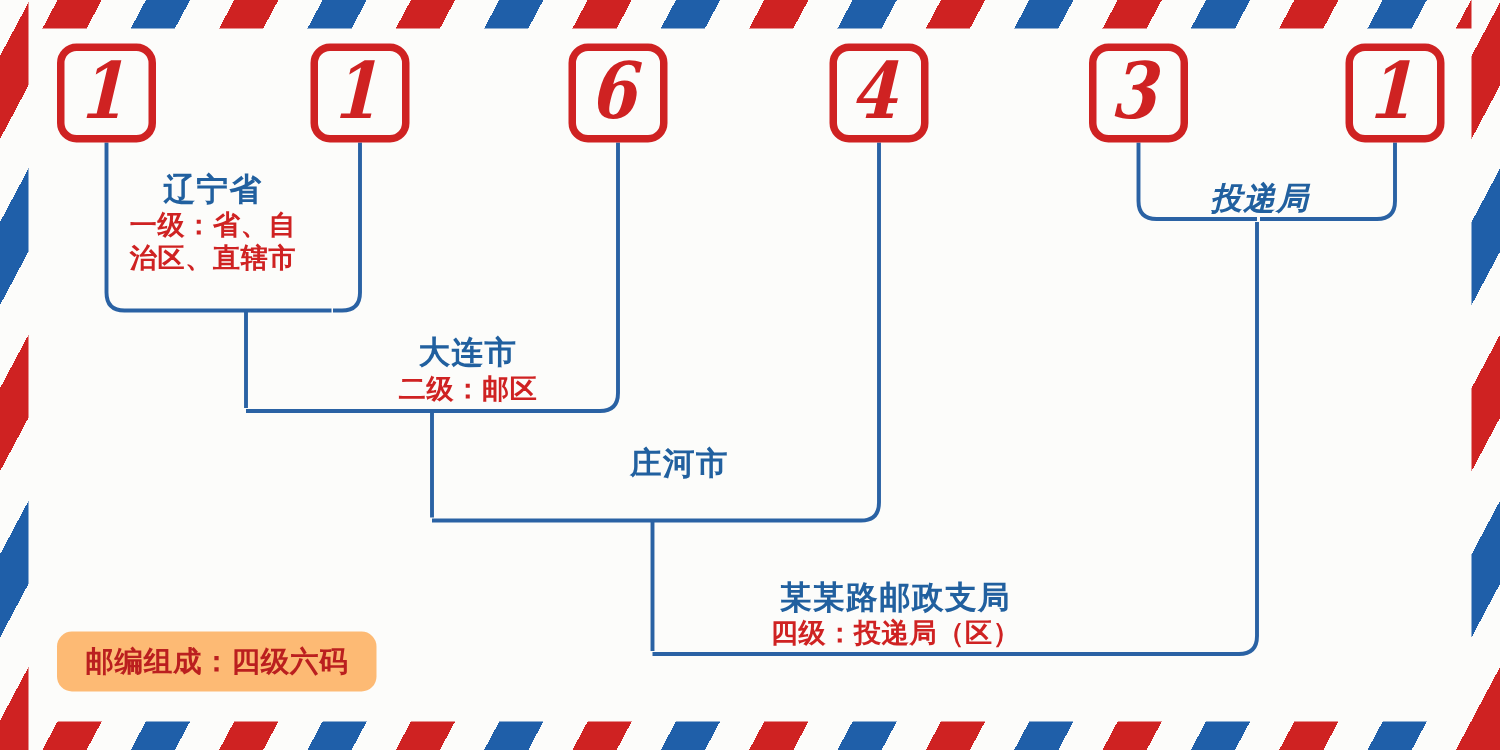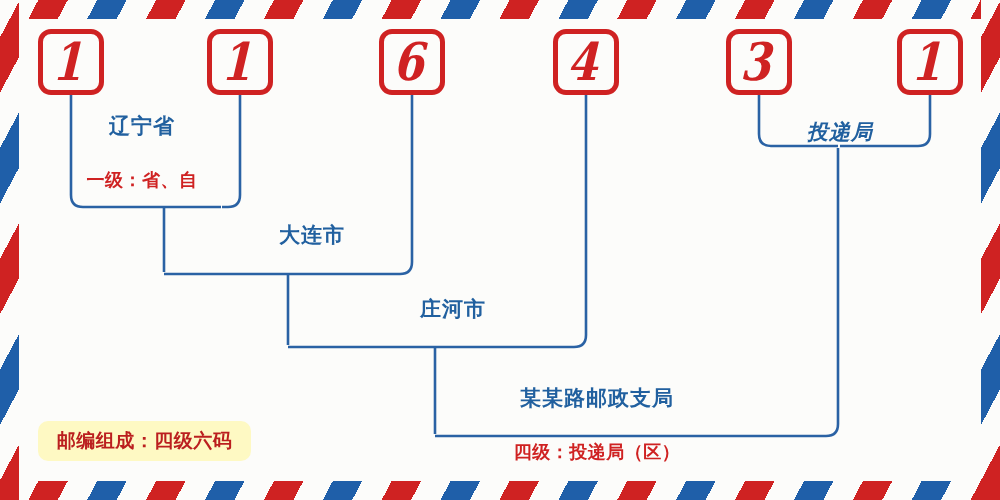--- a/index.html
+++ b/index.html
@@ -72,30 +72,29 @@
     line-height:1.22;
     white-space:nowrap;
     letter-spacing:1px;
   }
   .info-sub{
     color:#cf2222;
     font-weight:bold;
     font-size:18px;
     line-height:1.24;
     letter-spacing:0.5px;
-    margin-top:29px;
   }
   .info-sub.nowrap{white-space:nowrap;}
 
   
   #legend{
     position:absolute;
     left:38px;top:421px;
     width:213px;height:40px;
-    background:#fef9c3;
+    background:#fdba74;
     border-radius:10px;
     display:flex;align-items:center;justify-content:center;
   }
   #legend-text{
     color:#bb1f1f;
     font-weight:bold;
     font-size:19px;
     letter-spacing:0.5px;
     white-space:nowrap;
   }
@@ -153,24 +152,26 @@
     <span class="digit-glyph">1</span>
   </div>
 
   <div class="info-box" style="left:760px;top:118px;width:160px;font-style:italic;">
     <div class="info-title">投递局</div>
   </div>
 
   <div class="info-box" style="left:73px;top:112px;width:138px;">
     <div class="info-title">辽宁省</div>
     <div class="info-sub nowrap">一级：省、自</div>
+    <div class="info-sub nowrap">治区、直辖市</div>
   </div>
 
   <div class="info-box" style="left:166px;top:221px;width:292px;">
     <div class="info-title">大连市</div>
+    <div class="info-sub nowrap">二级：邮区</div>
   </div>
 
   <div class="info-box" style="left:290px;top:295px;width:326px;">
     <div class="info-title">庄河市</div>
   </div>
 
   <div class="info-box" style="left:437px;top:384px;width:320px;">
     <div class="info-title">某某路邮政支局</div>
     <div class="info-sub nowrap">四级：投递局（区）</div>
   </div>

